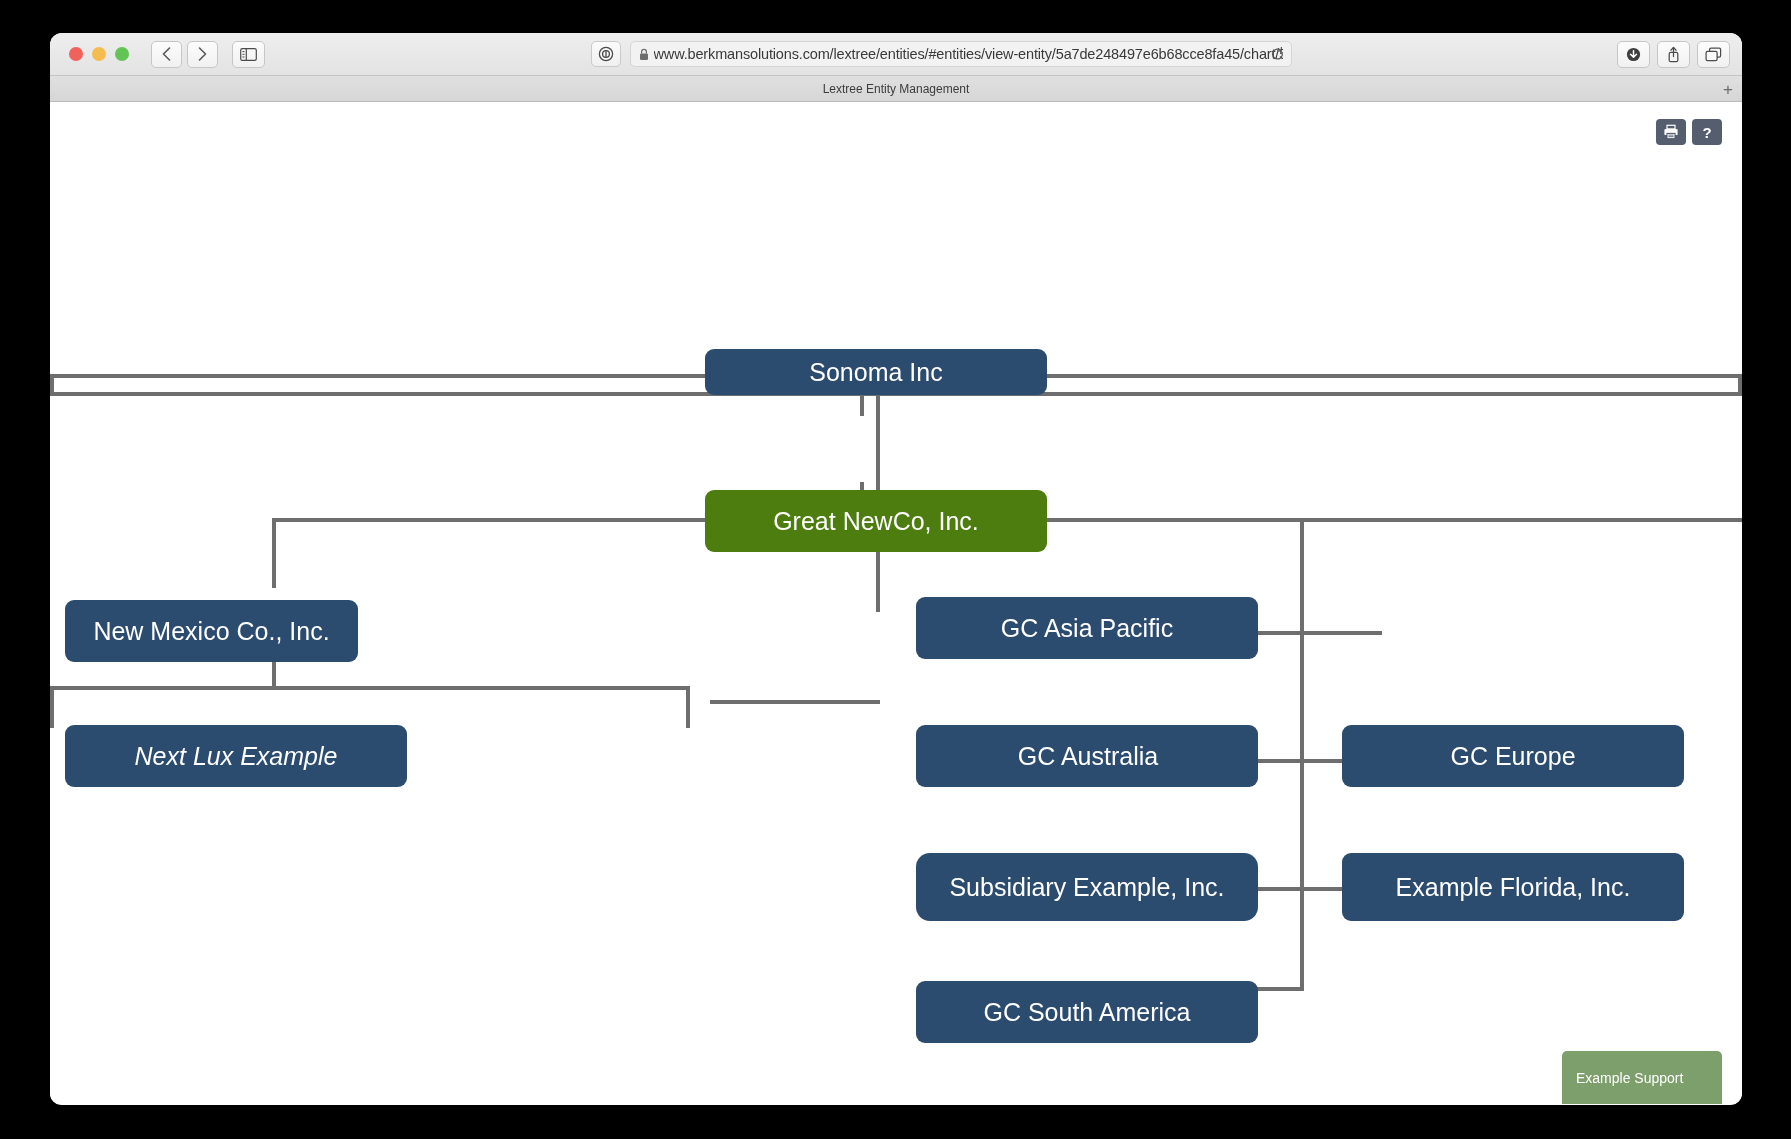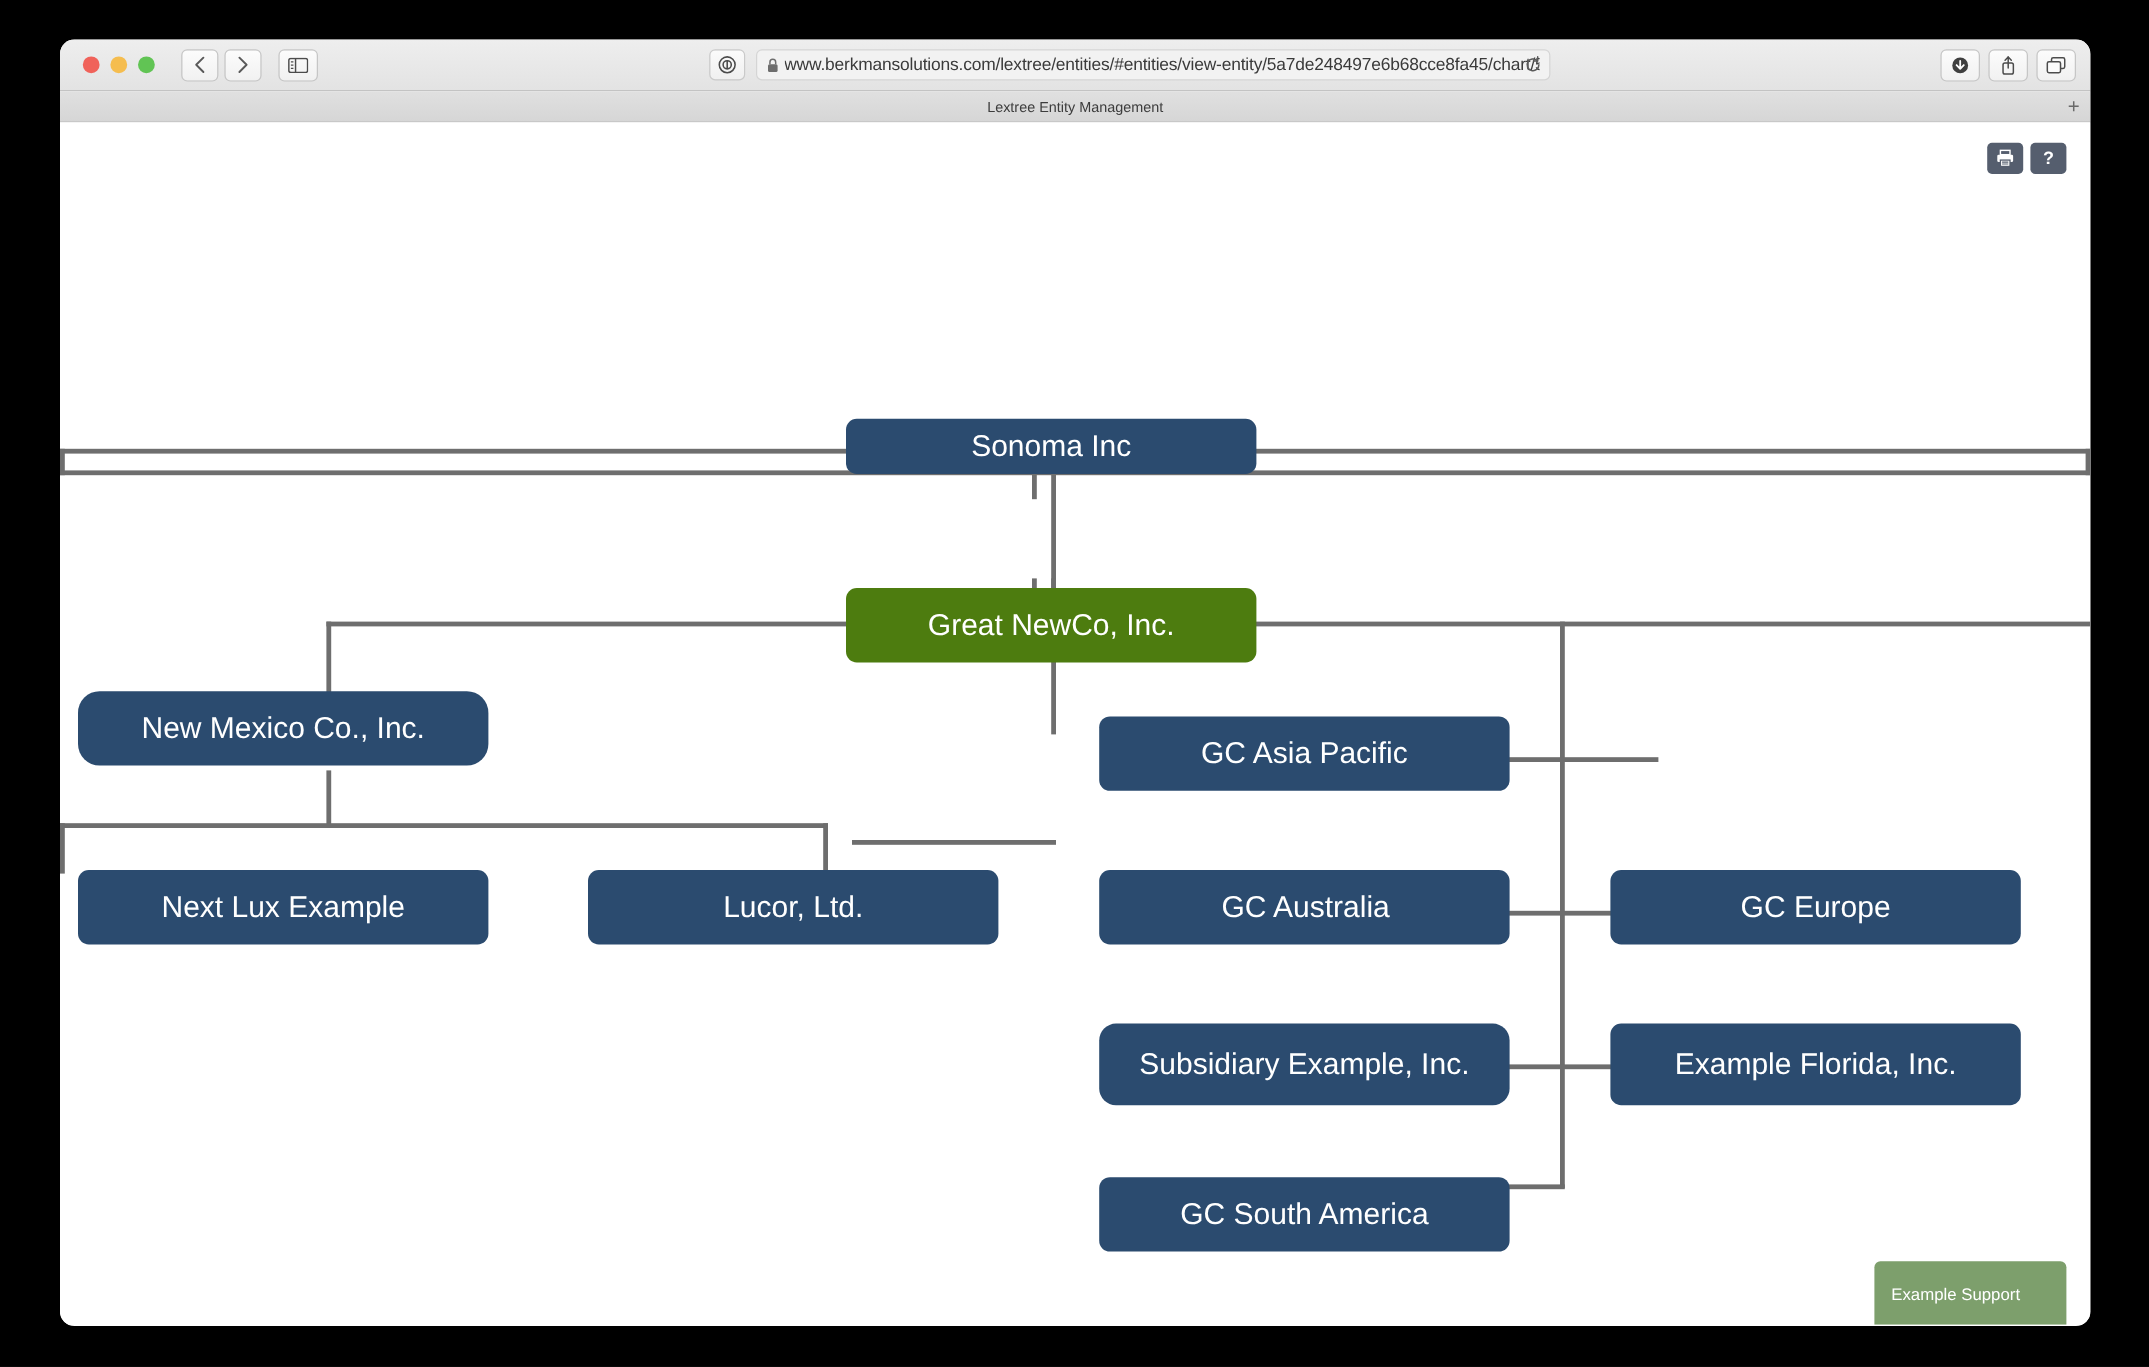--- a/index.html
+++ b/index.html
@@ -324,25 +324,24 @@
       <div class="line h" style="left:1192px; top:657px; width:140px;"></div>
 
       <div class="line h" style="left:1192px; top:785px; width:140px;"></div>
 
       <div class="line h" style="left:1192px; top:885px; width:62px;"></div>
 
       <div class="node" style="left:655px; top:247px; width:342px; height:46px;">Sonoma Inc</div>
 
       <div class="node green" style="left:655px; top:368px; width:342px; height:62px;">Great NewCo, Inc.</div>
 
-      <div class="node" style="left:15px; top:474px; width:342px; height:62px;border-radius:18px;">New Mexico Co., Inc.</div>
-
-      <div class="node" style="left:15px; top:623px; width:342px; height:62px;">Next Lux Example</div>
-
-      <div class="node" style="left:440px; top:623px; width:342px; height:62px;">Lucor, Ltd.</div>
+      <div class="node" style="left:15px; top:498px; width:293px; height:62px;">New Mexico Co., Inc.</div>
+
+      <div class="node" style="left:15px; top:623px; width:342px; height:62px;font-style:italic;">Next Lux Example</div>
+
 
       <div class="node" style="left:866px; top:495px; width:342px; height:62px;">GC Asia Pacific</div>
 
 
       <div class="node" style="left:866px; top:623px; width:342px; height:62px;padding-left:12px;">GC Australia</div>
 
       <div class="node" style="left:1292px; top:623px; width:342px; height:62px;">GC Europe</div>
 
       <div class="node" style="left:866px; top:751px; width:342px; height:68px;border-radius:14px;">Subsidiary Example, Inc.</div>
 

